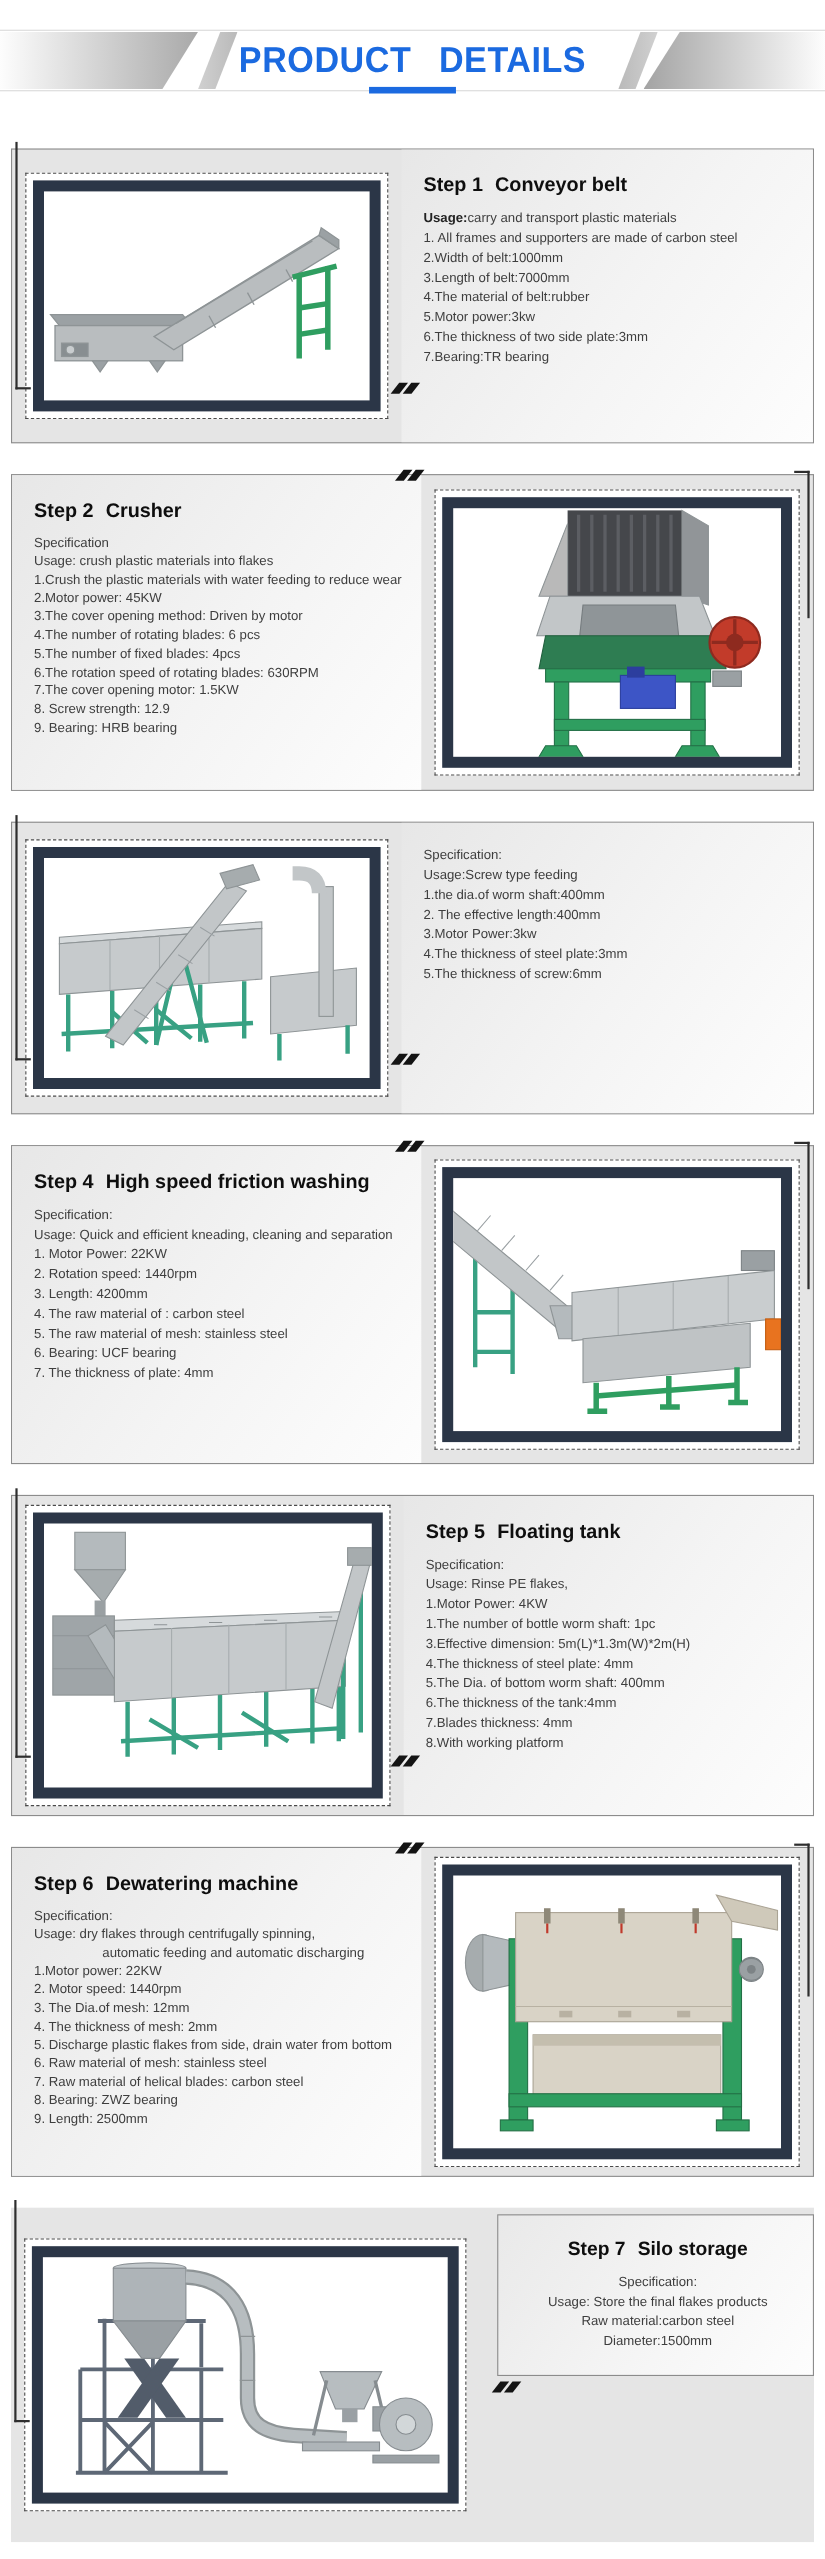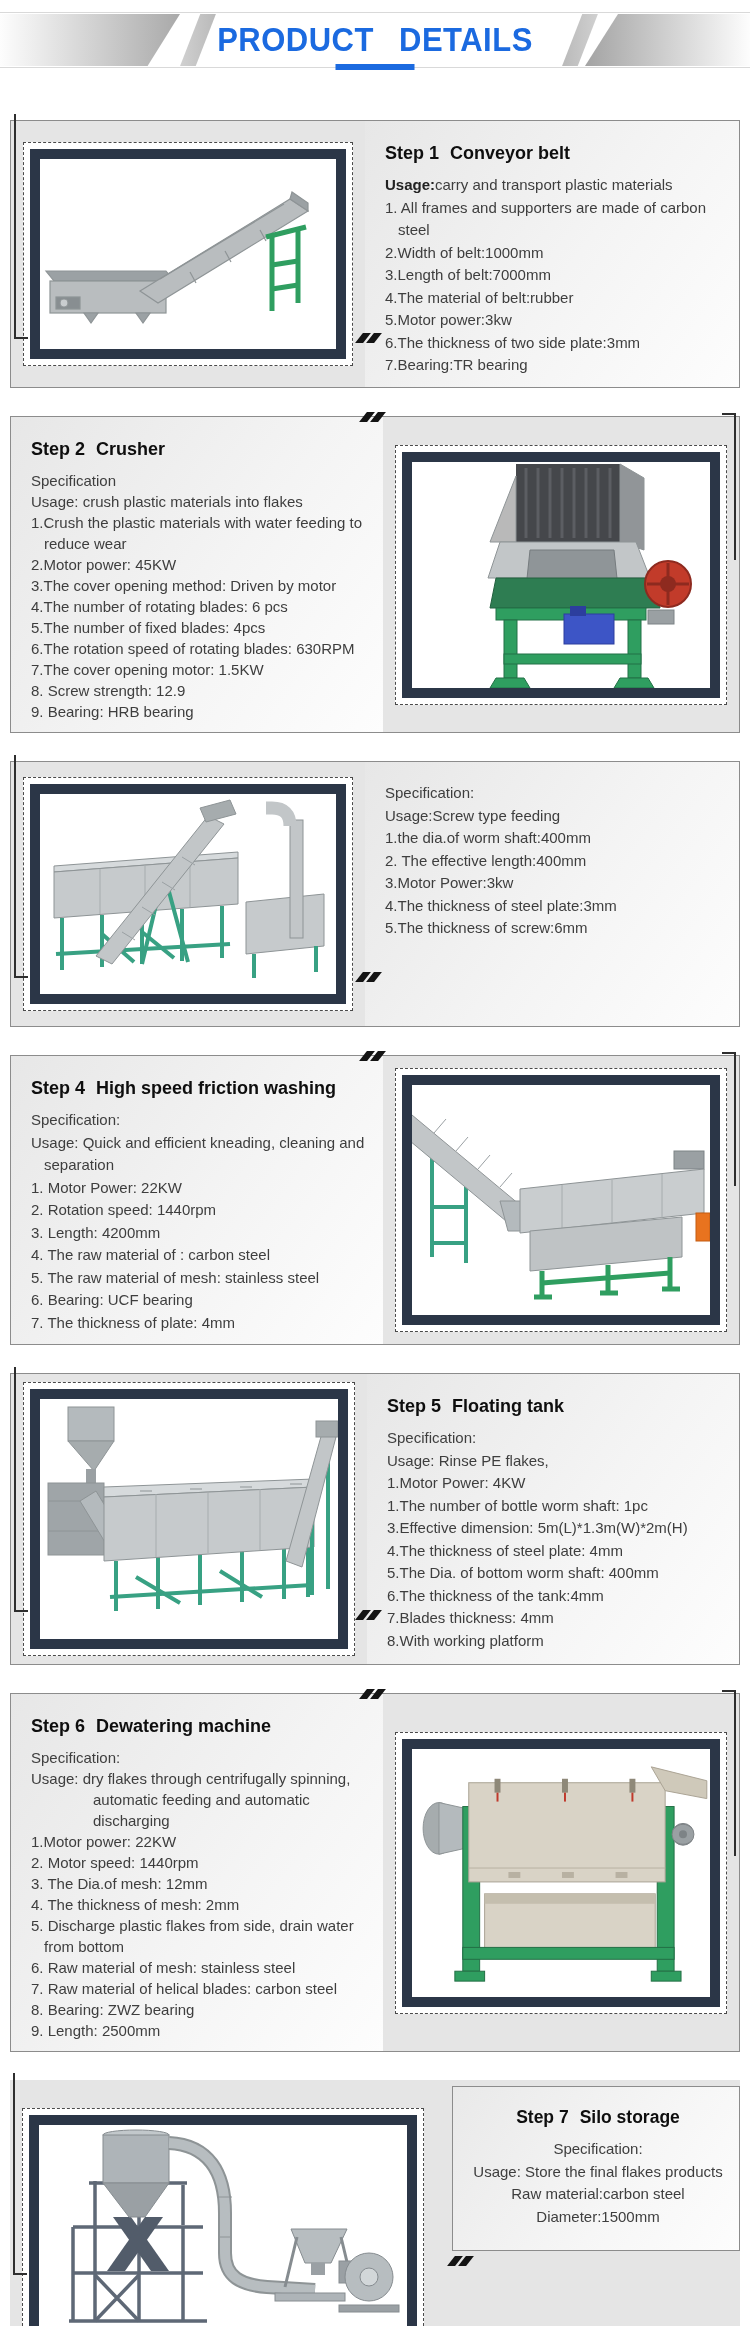--- a/index.html
+++ b/index.html
@@ -1,34 +1,34 @@
 <!DOCTYPE html>
 <html><head>
 <meta charset="utf-8">
 <style>
   html,body{margin:0;padding:0;background:#fff;}
   body{width:750px;font-family:"Liberation Sans",sans-serif;color:#3c3c3c;}
 
   
-  .header-wrap{position:relative;margin-top:12px;height:54px;border-top:1px solid #d9d9d9;border-bottom:1px solid #d9d9d9;background:#fff;overflow:visible;}
+  .header-wrap{position:relative;margin-top:27px;height:54px;border-top:1px solid #d9d9d9;border-bottom:1px solid #d9d9d9;background:#fff;overflow:visible;}
   .deco{position:absolute;top:1px;bottom:1px;}
   .deco-left{left:0;width:180px;background:linear-gradient(to right,#fdfdfd,#a9a9a9);clip-path:polygon(0 0,100% 0,82% 100%,0 100%);}
   .deco-left-stripe{left:170px;width:56px;background:linear-gradient(to right,#d7d7d7,#b3b3b3);clip-path:polygon(54% 0,82% 0,46% 100%,18% 100%);}
   .deco-right{left:585px;width:165px;background:linear-gradient(to right,#a3a3a3,#fdfdfd);clip-path:polygon(20% 0,100% 0,100% 100%,0 100%);}
   .deco-right-stripe{left:552px;width:56px;background:linear-gradient(to right,#b3b3b3,#d7d7d7);clip-path:polygon(54% 0,82% 0,46% 100%,18% 100%);}
   .header-title{position:absolute;left:0;right:0;top:0;bottom:0;display:flex;align-items:center;justify-content:center;color:#1b6ae0;font-size:31px;font-weight:bold;letter-spacing:.5px;word-spacing:16px;transform:scaleY(1.06);}
   .header-underline{position:absolute;left:50%;transform:translateX(-50%);bottom:-3px;width:79px;height:6px;background:#1b6ae0;}
 
   
   .section{position:relative;display:flex;margin:0 10px 28px 10px;border:1px solid #8c8c8c;background:#e5e5e5;}
   .section.noborder{border:none;text-align:center;}
   .sec-text{flex:1;padding:20px 16px 10px 20px;background:linear-gradient(125deg,#e7e7e7 0%,#f4f4f4 55%,#fdfdfd 100%);}
   .sec-title{margin:2px 0 10px 0;font-size:18px;font-weight:bold;color:#0e0e0e;}
   .sec-title .t-name{margin-left:11px;}
-  .sec-lines{font-size:15px;line-height:1.5;color:#3e3e3e;}
+  .sec-lines{font-size:12px;line-height:1.5;color:#3e3e3e;}
   .sec-lines.tight{line-height:1.4;}
   .ln{padding-left:13px;text-indent:-13px;}
   .ln.indent{padding-left:62px;text-indent:0;}
   .ln b{font-weight:bold;color:#222;}
 
   .img-card{margin:12px;border:1px dashed #4a4a4a;padding:6px;background:#fff;align-self:center;flex:0 0 auto;}
   .img-frame{border:10px solid #2b3647;background:#fff;display:flex;align-items:center;justify-content:center;}
   .f1{width:296px;height:190px;} .f2{width:298px;height:226px;} .f3{width:296px;height:200px;}
   .f4{width:298px;height:230px;} .f5{width:298px;height:240px;} .f6{width:298px;height:248px;}
   .f7{width:368px;height:214px;}

